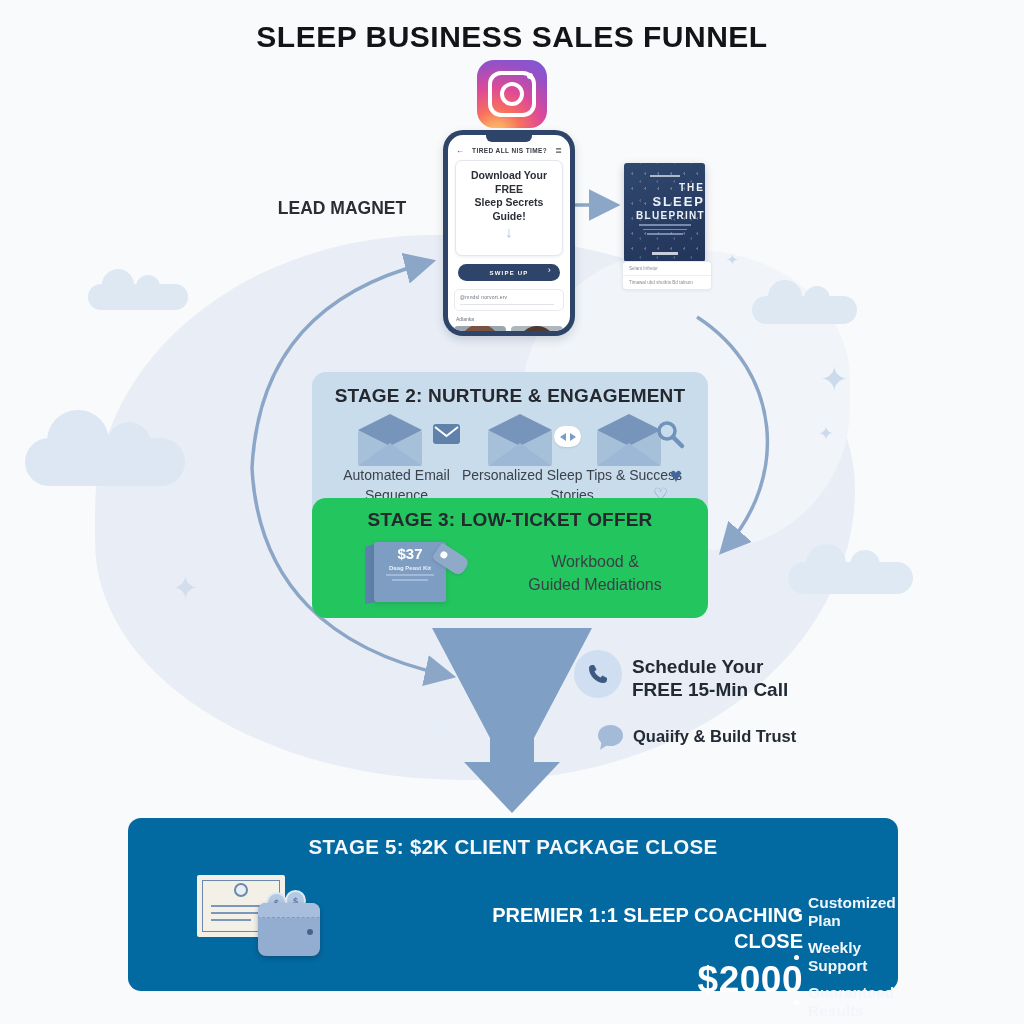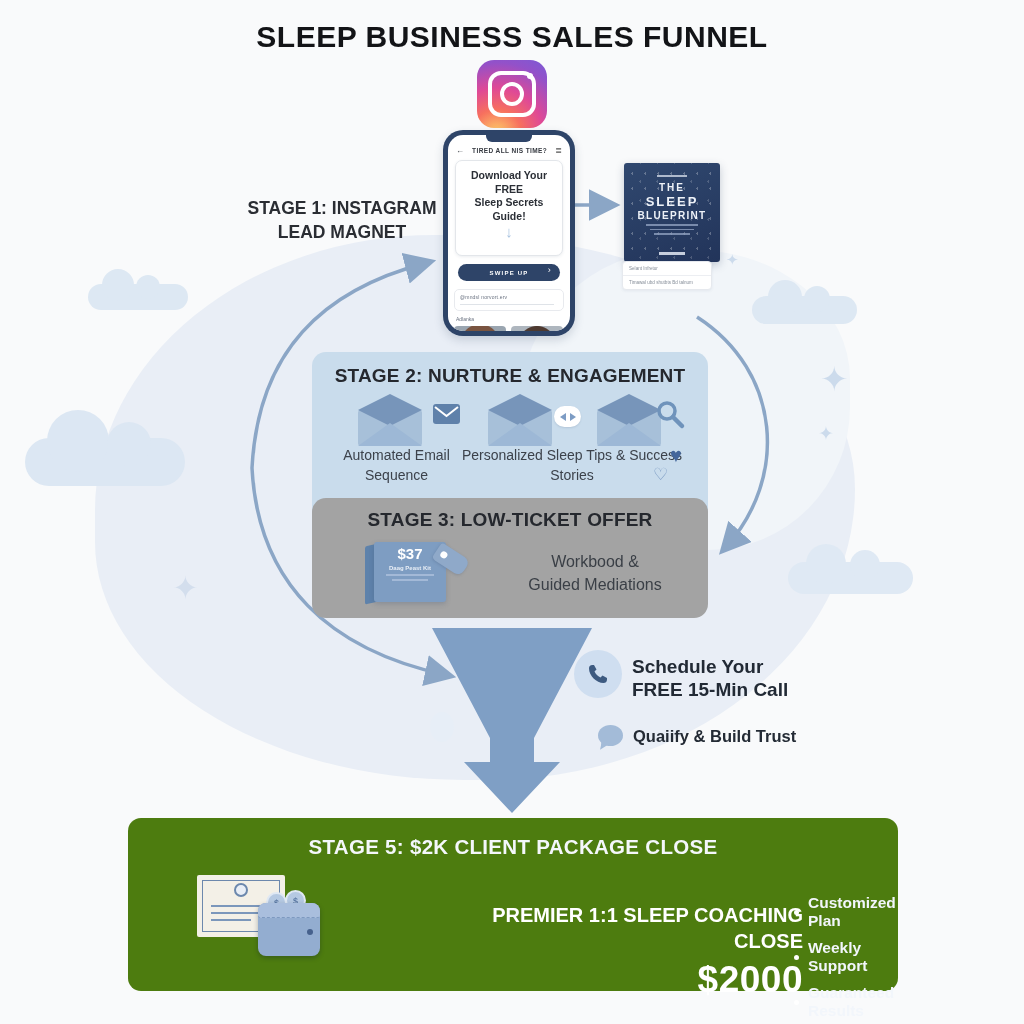--- a/index.html
+++ b/index.html
@@ -45,52 +45,52 @@
   .ph-mini{margin:8px 6px 0;border:1px solid #e8eaee;border-radius:5px;padding:4px 5px 5px;}
   .ph-mini .h{font-size:5px;color:#6a7280;letter-spacing:.2px;}
   .ph-mini .ln{margin-top:4px;height:1px;background:#dfe3e8;width:96%;}
   .ph-sec{margin:5px 0 0 8px;font-size:5px;color:#6a7280;}
   .ph-photos{display:flex;gap:5px;margin:4px 6px 0;}
   .ph-photos .p{width:52px;height:42px;border-radius:4px;}
   .ph-photos .p1{background:radial-gradient(circle at 50% 42%,#c7906d 0 10px,#7a5440 11px 19px,#9aa5b0 20px);}
   .ph-photos .p2{background:radial-gradient(circle at 50% 44%,#caa07e 0 9px,#4e3a30 10px 18px,#aeb6be 19px);}
 
   
-  .ebook{position:absolute;left:624px;top:163px;width:96px;height:99px;border-radius:3px;z-index:2;color:#eef2f8;
+  .ebook{position:absolute;left:624px;top:163px;width:81px;height:99px;border-radius:3px;z-index:2;color:#eef2f8;
          background:linear-gradient(160deg,#30486f,#22345a);box-shadow:0 3px 8px rgba(40,60,90,.25);
          background-image:radial-gradient(#ffffff44 1px,transparent 1px),radial-gradient(#ffffff2e 1px,transparent 1px),linear-gradient(160deg,#30486f,#22345a);
-         background-size:13px 15px,17px 19px,100% 100%;background-position:2px 3px,8px 9px,0 0;text-align:center;}
+         background-size:13px 15px,17px 19px,100% 100%;background-position:2px 3px,8px 9px,0 0;text-align:right;}
   .ebook .bar{height:2px;background:#cfd8e6;margin:12px auto 5px;width:30px;opacity:.8;}
   .ebook .t1{font-size:10px;letter-spacing:2px;font-weight:700;}
   .ebook .t2{font-size:13px;letter-spacing:2px;font-weight:700;margin-top:1px;}
   .ebook .t3{font-size:10px;letter-spacing:1.3px;font-weight:700;margin-top:1px;}
   .ebook .tl{height:1.5px;background:#8fa0bf;margin:3px auto 0;opacity:.8;}
   .ebook .foot{position:absolute;bottom:7px;left:50%;width:26px;height:3px;margin-left:-13px;background:#d8dfeb;opacity:.9;}
   .ebook-info{position:absolute;left:622px;top:261px;width:90px;z-index:2;background:#fff;border:1px solid #e6e9ee;
               border-radius:4px;box-shadow:0 1px 3px rgba(60,80,110,.08);}
   .ebook-info .r{font-size:4.6px;color:#868e99;padding:4px 6px;}
   .ebook-info .d{height:1px;background:#eceef2;}
 
   
   .stage1-label{position:absolute;left:232px;top:197px;width:220px;text-align:center;z-index:2;
                 font-size:17.5px;font-weight:700;color:#2a2d33;line-height:1.35;}
   .box{position:absolute;left:312px;width:396px;border-radius:14px;z-index:2;}
   .box .bt{text-align:center;font-size:19px;font-weight:700;color:#25282e;letter-spacing:.2px;}
-  #stage2{top:352px;height:176px;background:#c9dcec;}
+  #stage2{top:372px;height:176px;background:#c9dcec;}
   #stage2 .bt{margin-top:13px;}
   .env{position:absolute;width:64px;height:52px;}
   .mini-env{position:absolute;left:121px;top:52px;}
   .chat-pill{position:absolute;left:242px;top:54px;width:27px;height:21px;background:#fff;border-radius:11px;
              display:flex;align-items:center;justify-content:center;box-shadow:0 1px 2px rgba(60,80,110,.15);}
   .mag{position:absolute;left:344px;top:48px;}
   .cap{position:absolute;font-size:14px;color:#3c424b;font-weight:500;text-align:center;line-height:1.4;}
   .heart-f{position:absolute;left:358px;top:92px;font-size:20px;color:#44669b;z-index:2;}
   .heart-o{position:absolute;left:341px;top:112px;font-size:17px;color:#7d9cc4;z-index:2;}
 
-  #stage3{top:498px;height:120px;background:#a3a3a3;}
+  #stage3{top:498px;height:120px;background:#22c55e;}
   #stage3 .bt{margin-top:11px;}
   .product{position:absolute;left:62px;top:44px;width:78px;height:62px;}
   .product .side{position:absolute;left:-9px;top:3px;width:13px;height:58px;background:#5e82ab;transform:skewY(-14deg);border-radius:2px;}
   .product .front{position:absolute;left:0;top:0;width:72px;height:60px;background:#7e9dc2;border-radius:3px;
                   text-align:center;color:#fff;box-shadow:0 2px 5px rgba(60,80,110,.25);}
   .product .pr{font-size:15px;font-weight:700;margin-top:3px;}
   .product .pn{font-size:6px;font-weight:700;color:#e8eef6;margin-top:3px;}
   .product .pl{height:2px;background:#a9bedb;margin:3px auto 0;opacity:.85;}
   .tag{position:absolute;left:60px;top:8px;width:34px;height:19px;background:#8fa9c9;border-radius:4px 7px 7px 4px;
        transform:rotate(33deg);box-shadow:0 1px 3px rgba(60,80,110,.25);}
@@ -101,21 +101,21 @@
   
   .call-ic{position:absolute;left:574px;top:650px;width:48px;height:48px;background:#cfdef0;border-radius:50%;
            z-index:2;display:flex;align-items:center;justify-content:center;}
   .call-txt{position:absolute;left:632px;top:655px;z-index:2;font-size:19px;font-weight:700;color:#222a35;line-height:1.22;}
   .bubble{position:absolute;left:598px;top:725px;width:25px;height:21px;background:#a3bbd8;border-radius:50%;z-index:2;}
   .bubble:after{content:"";position:absolute;left:3px;bottom:-5px;border:5px solid transparent;border-top-color:#a3bbd8;
                 border-left-color:#a3bbd8;transform:rotate(12deg);}
   .qual-txt{position:absolute;left:633px;top:727px;z-index:2;font-size:16.5px;font-weight:600;color:#242b35;}
 
   
-  #stage5{position:absolute;left:128px;top:818px;width:770px;height:173px;background:#4d7c0f;border-radius:13px;z-index:2;}
+  #stage5{position:absolute;left:128px;top:818px;width:770px;height:173px;background:#0369a1;border-radius:13px;z-index:2;}
   #stage5 .bt5{text-align:center;margin-top:17px;font-size:20.5px;font-weight:700;color:#f4f7fb;letter-spacing:.3px;}
   .cert{position:absolute;left:69px;top:57px;width:88px;height:62px;background:#f3f0e7;border-radius:2px;}
   .cert .inner{position:absolute;inset:5px;border:1.5px solid #6c88ad;}
   .cert .seal{position:absolute;left:50%;top:8px;width:14px;height:14px;margin-left:-7px;border:2px solid #6c88ad;
               border-radius:50%;background:#e8eef6;}
   .cert .cl{position:absolute;left:14px;height:2px;background:#7b97bb;}
   .cert .seal2{position:absolute;right:10px;bottom:8px;width:11px;height:11px;border:2px solid #8aa3c2;border-radius:50%;background:#dfe8f3;}
   .wallet{position:absolute;left:130px;top:85px;width:62px;height:53px;z-index:3;}
   .coin{position:absolute;top:-11px;width:21px;height:21px;background:#b5c9e2;border:2px solid #dfe8f3;border-radius:50%;
         color:#5d7ba6;font-size:9px;font-weight:700;display:flex;align-items:center;justify-content:center;}
@@ -176,21 +176,20 @@
   </svg>
 
   <div class="title">SLEEP BUSINESS SALES FUNNEL</div>
   <div class="ig">
     <div class="frame"></div>
       <div class="lens"></div>
       <div class="flash"></div>
   </div>
 
   <div class="stage1-label">
-    <div>STAGE 1: INSTAGRAM</div>
     <div>LEAD MAGNET</div>
   </div>
 
   <div class="phone">
     <div class="screen">
       <div class="notch"></div>
       <div class="ph-head">
         <span style="font-size:8px;">←</span>
         <span class="t">TIRED ALL NIS TIME?</span>
         <span class="g">≣</span>

